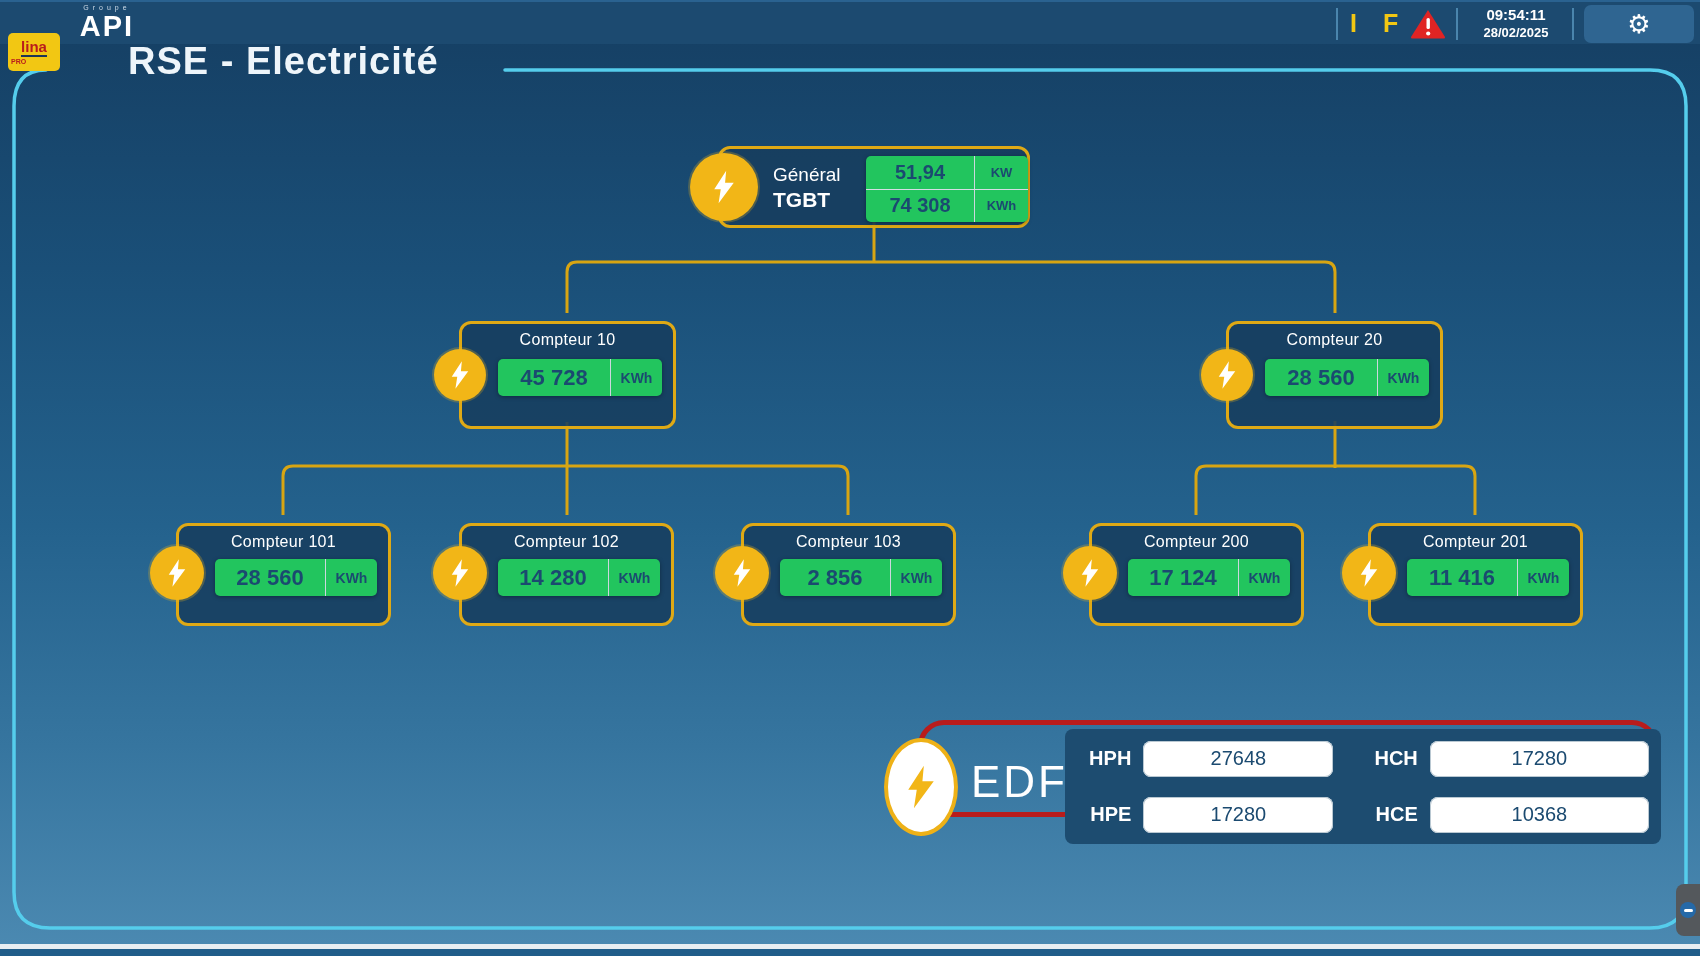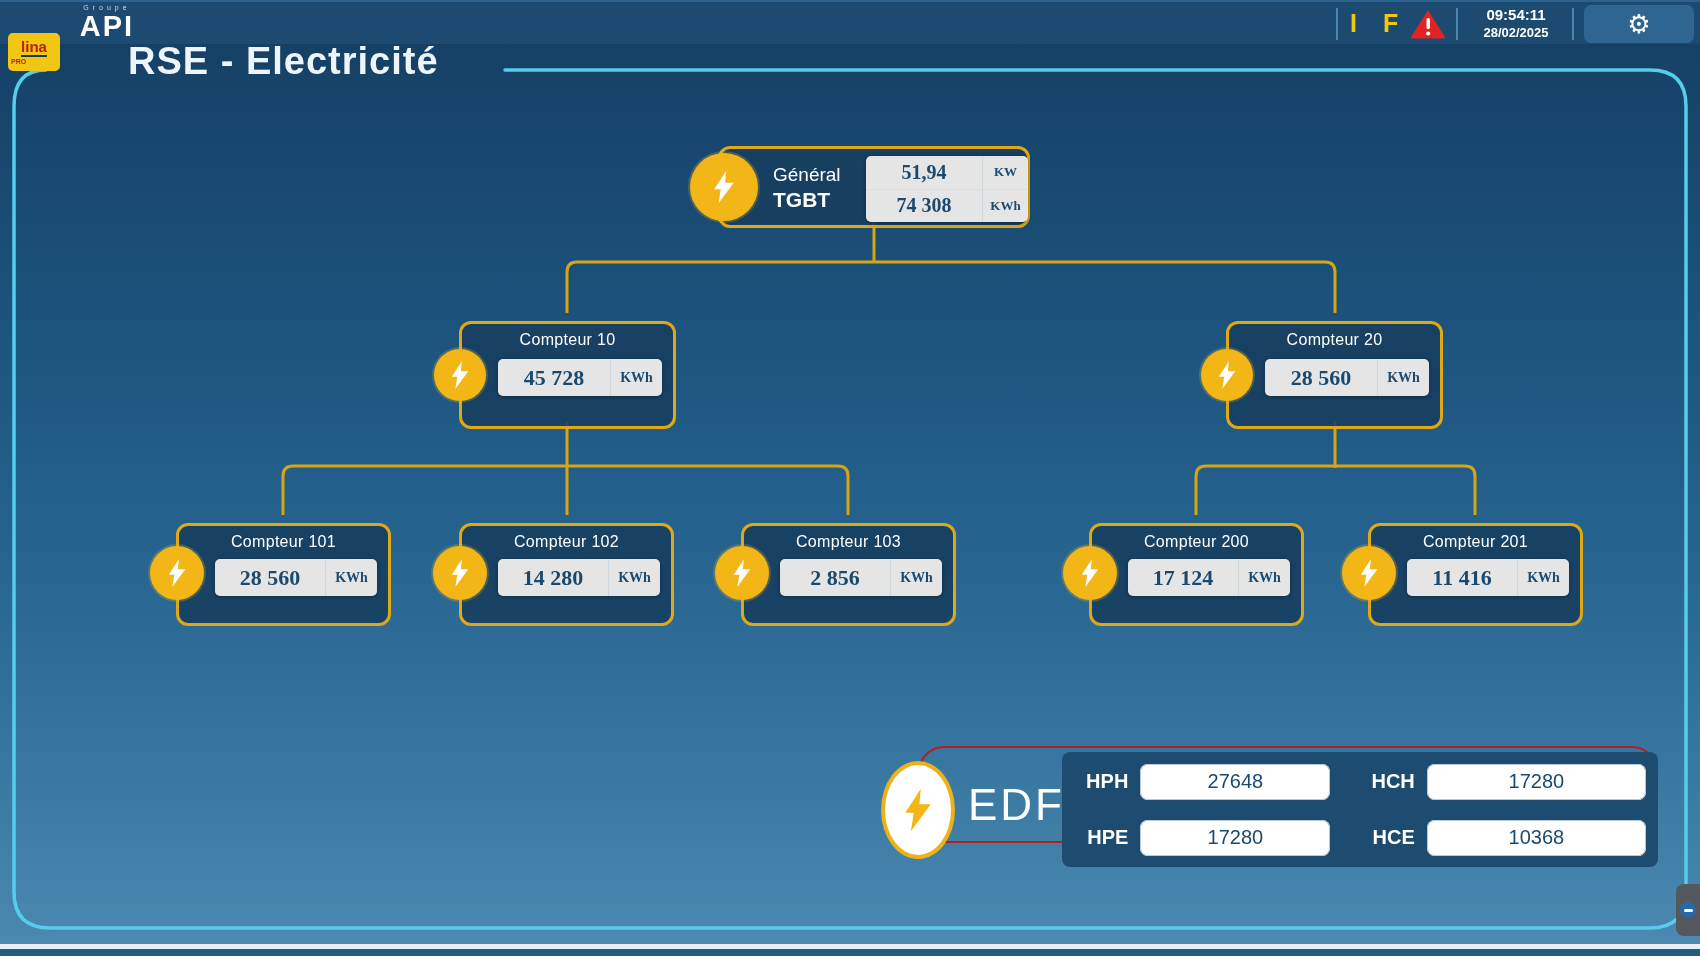--- a/index.html
+++ b/index.html
@@ -69,23 +69,22 @@
   }
   .node-title {
     margin-top:7px; text-align:center; color:#fff; font-size:16px; font-weight:500; letter-spacing:.3px;
   }
   .bolt-circle {
     position:absolute; border-radius:50%; background:#f2b617;
     display:flex; align-items:center; justify-content:center; z-index:12;
     box-shadow:0 0 0 2px rgba(242,182,23,.25);
   }
   .value-box {
-    position:absolute; background:#e5e5e5; border-radius:5px; display:flex; overflow:hidden;
+    position:absolute; background:#22c55e; border-radius:5px; display:flex; overflow:hidden;
     box-shadow:0 1px 4px rgba(0,0,0,.35);
-    font-family:Liberation Serif, serif;
   }
   .value-box .val {
     flex:1; display:flex; align-items:center; justify-content:center;
     color:#1b4a70; font-weight:bold; font-size:22px;
   }
   .value-box .unit {
     width:52px; border-left:1px solid #ccd7de; display:flex; align-items:center; justify-content:center;
     color:#1b4a70; font-size:14px; font-weight:600;
   }
 
@@ -93,35 +92,35 @@
   .node-root { left:718px; top:138px; width:312px; height:82px; }
   .node-root .root-label {
     position:absolute; left:52px; top:14px; color:#fff; line-height:1.25;
   }
   .root-label .l1 { font-size:19px; }
   .root-label .l2 { font-size:21px; font-weight:bold; }
   .node-root .value-box { left:145px; top:7px; width:162px; height:66px; flex-direction:column; }
   .node-root .vrow { flex:1; display:flex; }
   .node-root .vrow + .vrow { border-top:1px solid #d5dee4; }
   .node-root .vrow .val { font-size:20px; }
-  .node-root .vrow .unit { width:46px; font-size:13px; }
+  .node-root .vrow .unit { width:54px; font-size:13px; }
   .node-root .bolt-circle { width:68px; height:68px; left:-31px; top:4px; }
 
   
   .node-l2 { width:217px; height:108px; top:313px; }
   .node-l2 .value-box { left:36px; right:11px; top:35px; height:37px; }
   .node-l2 .bolt-circle { width:52px; height:52px; left:-28px; top:25px; }
   .node-l3 { width:215px; height:103px; top:515px; }
   .node-l3 .value-box { left:36px; right:11px; top:33px; height:37px; }
   .node-l3 .bolt-circle { width:54px; height:54px; left:-29px; top:20px; }
 
   
   .edf-wrap {
-    position:absolute; left:918px; top:746px; width:740px; height:97px;
-    border:2px solid #b91c1c; border-radius:26px; z-index:10;
+    position:absolute; left:918px; top:720px; width:740px; height:97px;
+    border:5px solid #b91c1c; border-radius:26px; z-index:10;
   }
   .edf-circle {
     position:absolute; left:-39px; top:13px; width:74px; height:98px;
     background:#fff; border:4px solid #eeb117; border-radius:50%;
     display:flex; align-items:center; justify-content:center; z-index:12;
   }
   .edf-title {
     position:absolute; left:48px; top:32px; color:#fff; font-size:44px; letter-spacing:3px;
   }
   .edf-panel {

